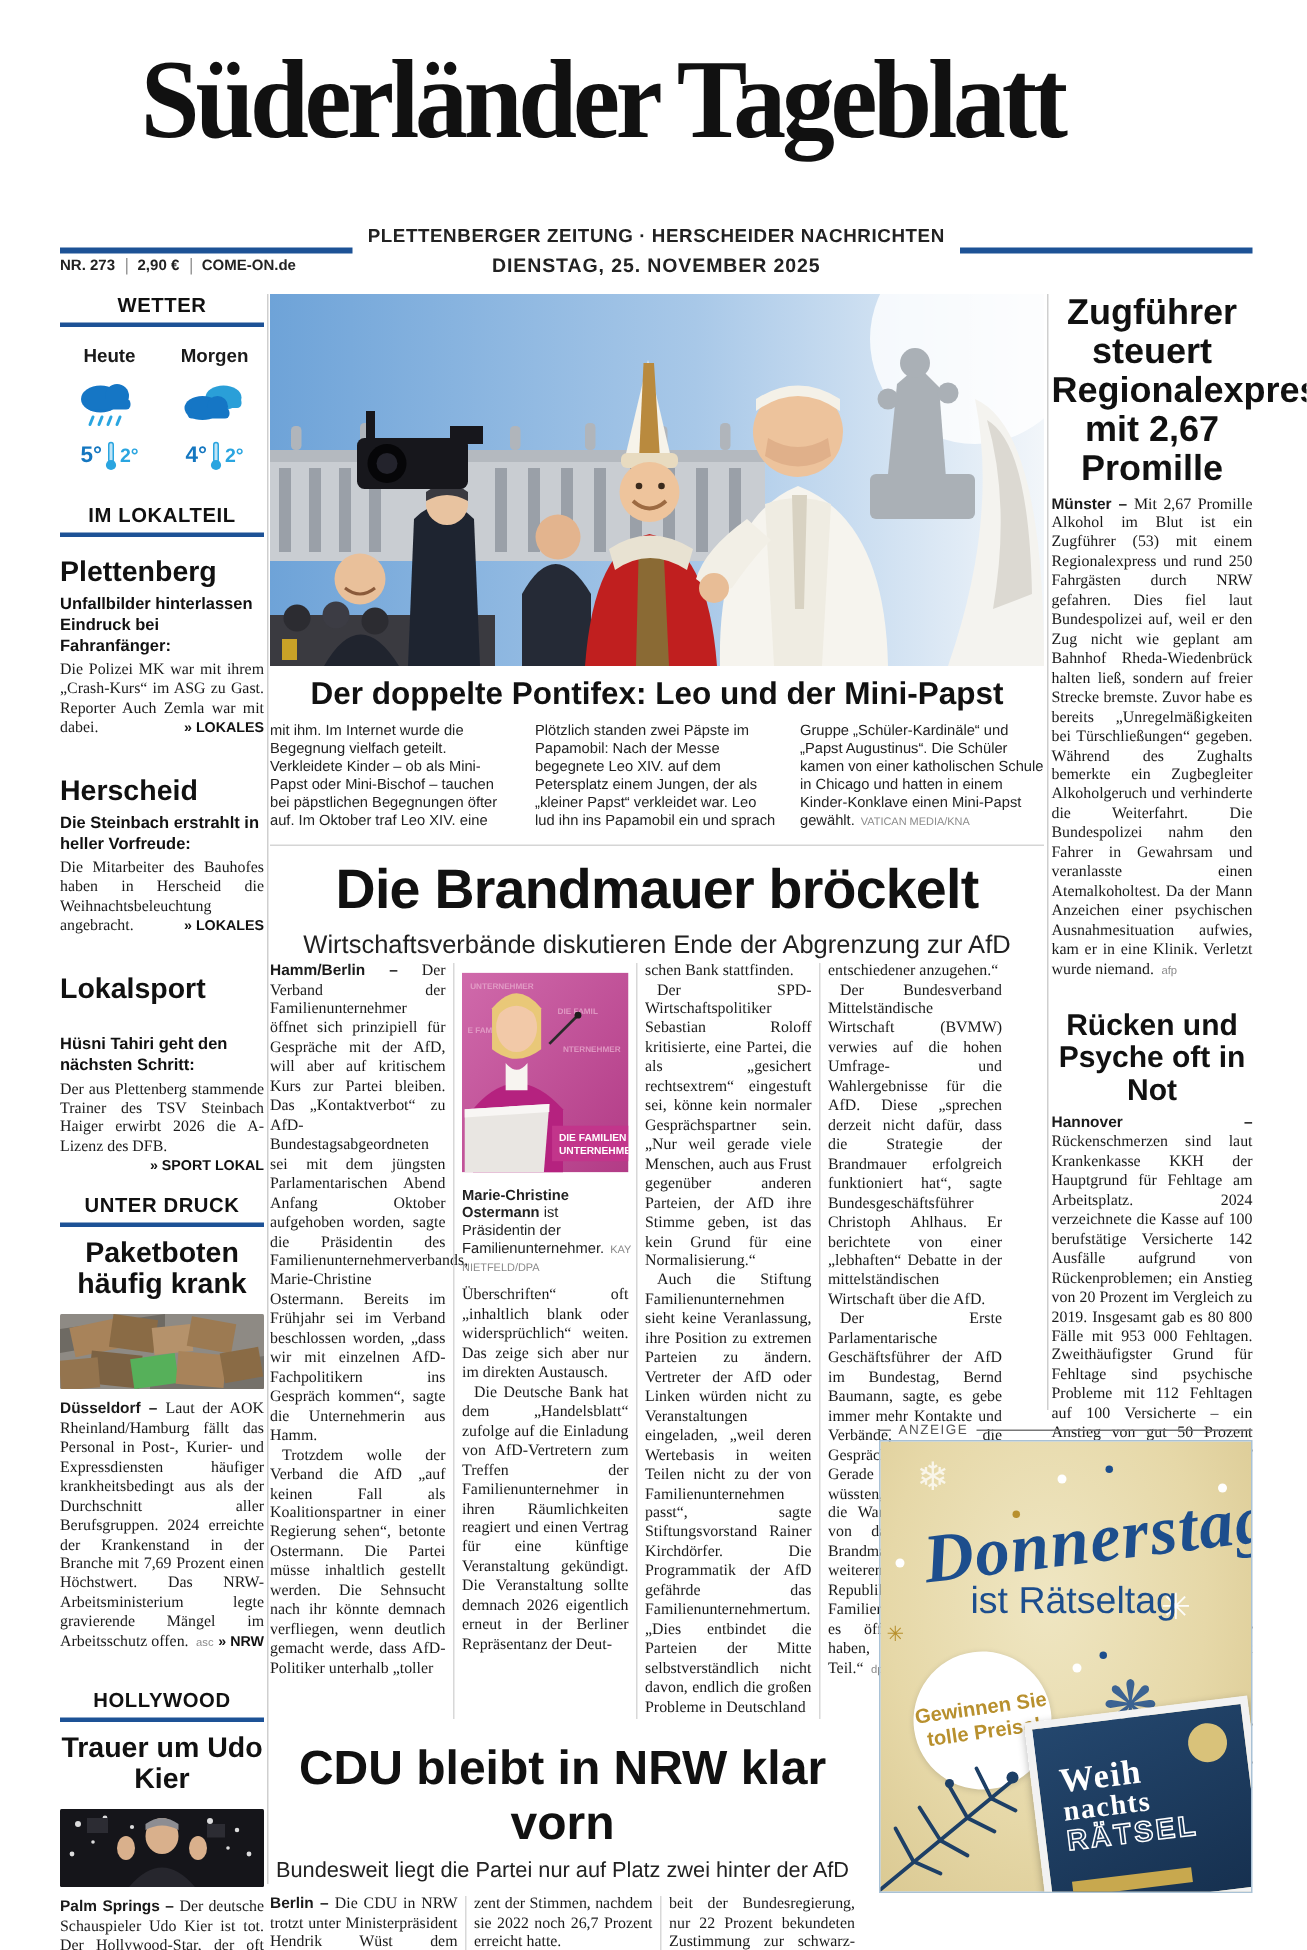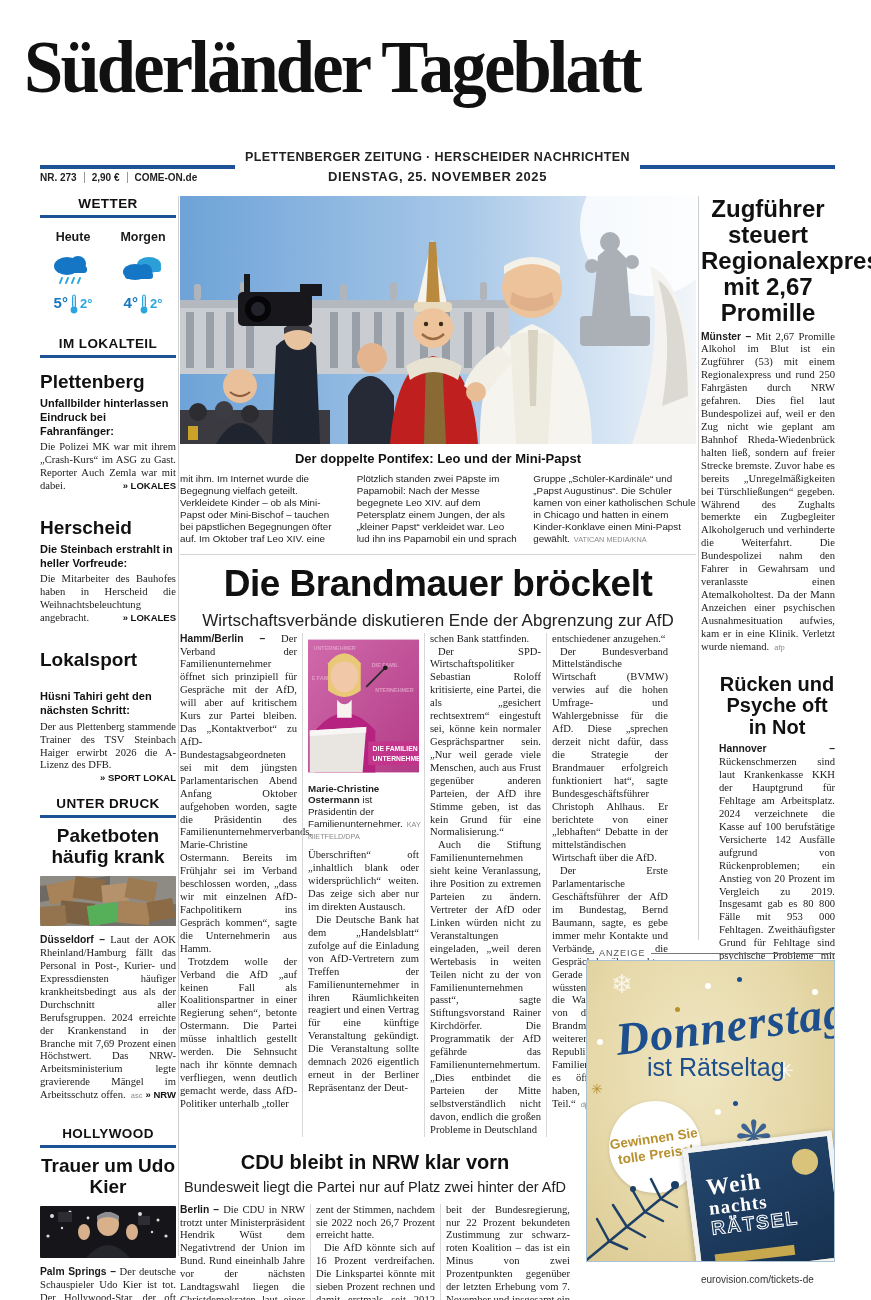--- a/index.html
+++ b/index.html
@@ -1,20 +1,20 @@
 <!DOCTYPE html>
 <html lang="de"><head>
 <meta charset="utf-8">
 <style>
   * { margin:0; padding:0; box-sizing:border-box; }
   html,body { background:#ffffff; }
   body { width:871px; height:1300px; position:relative; font-family:"Liberation Serif",serif; color:#1a1a1a; overflow:hidden; }
 
   
-  .masthead { position:absolute; top:28px; left:0; width:803px; text-align:left; }
+  .masthead { position:absolute; top:28px; left:0; width:803px; text-align:center; }
   .masthead h1 { font-family:"Liberation Serif",serif; font-weight:bold; font-size:75px; letter-spacing:-3px; line-height:1.05; transform:scaleX(0.94); transform-origin:center; white-space:nowrap; color:#111; }
   .subtitle-row { position:absolute; top:150px; left:40px; width:795px; display:flex; align-items:center; }
   .blue-rule { height:4px; background:#1d5296; flex:0 0 195px; }
   .subtitle-center { flex:1; text-align:center; }
   .subtitle-line1 { font-family:"Liberation Sans",sans-serif; font-weight:bold; font-size:12.5px; letter-spacing:.4px; color:#222; }
   .subtitle-line2 { font-family:"Liberation Sans",sans-serif; font-weight:bold; font-size:13px; letter-spacing:.6px; color:#222; margin-top:5px; }
   .issue-row { position:absolute; top:172px; left:40px; font-family:"Liberation Sans",sans-serif; font-weight:bold; font-size:10px; color:#222; }
   .issue-row span + span { border-left:1px solid #999; padding-left:7px; margin-left:7px; }
 
   
@@ -41,40 +41,40 @@
   .temp-hi { color:#1577c0; } .temp-lo { color:#2aa5e0; font-size:13px; }
   .thermo { display:inline-block; width:8px; height:20px; vertical-align:middle; margin:0 2px; }
   .lok-item { margin-top:13px; }
   .lok-item .body { margin-top:3px; }
   .center-head { font-family:"Liberation Sans",sans-serif; font-weight:bold; font-size:19px; text-align:center; line-height:1.1; color:#111; }
   .mini-photo { width:136px; border-radius:1px; display:block; }
 
   
   .center { position:absolute; left:180px; top:196px; width:516px; }
   .main-photo { width:516px; height:248px; display:block; }
-  .photo-strap { font-family:"Liberation Sans",sans-serif; font-weight:bold; font-size:13px; text-align:center; margin-top:7px; color:#111; }
+  .photo-strap { font-family:"Liberation Sans",sans-serif; font-weight:bold; font-size:21px; text-align:center; margin-top:7px; color:#111; }
   .caption-cols { display:flex; gap:14px; margin-top:7px; }
   .caption-col { flex:1; font-family:"Liberation Sans",sans-serif; font-size:9.8px; line-height:1.22; text-align:left; color:#222; }
   .caption-credit { font-size:7.3px; color:#8a8a8a; margin-left:4px; }
   .center-div { height:1px; background:#d5d5d5; margin-top:9px; }
   .main-headline { font-family:"Liberation Sans",sans-serif; font-weight:bold; font-size:37px; text-align:center; margin-top:8px; letter-spacing:-.5px; color:#111; }
   .main-subhead { font-family:"Liberation Sans",sans-serif; font-size:17px; text-align:center; margin-top:6px; color:#222; }
   .art-cols { display:flex; margin-top:2px; }
   .art-col { width:122px; padding:0 5px; }
   .art-col + .art-col { border-left:1px solid #d8d8d8; }
   .art-col:first-child { padding-left:0; }
   .art-col:last-child { padding-right:0; }
   .inset-photo { width:100%; height:146px; display:block; }
   .inset-caption { font-family:"Liberation Sans",sans-serif; font-size:9.8px; line-height:1.2; margin:4px 0 8px; color:#222; }
   .inset-caption b { font-weight:bold; }
   .kommentar { display:block; text-align:right; font-family:"Liberation Sans",sans-serif; font-weight:bold; font-size:9.5px; margin-top:2px; }
 
   
   .cdu { margin-top:14px; width:390px; }
-  .cdu-headline { font-family:"Liberation Sans",sans-serif; font-weight:bold; font-size:20px; text-align:center; color:#111; }
+  .cdu-headline { font-family:"Liberation Sans",sans-serif; font-weight:bold; font-size:32px; text-align:center; color:#111; }
   .cdu-subhead { font-family:"Liberation Sans",sans-serif; font-size:14.5px; text-align:center; margin-top:5px; color:#222; }
   .cdu-cols { display:flex; margin-top:9px; }
   .cdu-col { width:130px; padding:0 5px; }
   .cdu-col + .cdu-col { border-left:1px solid #d8d8d8; }
   .cdu-col:first-child { padding-left:0; }
   .cdu-col:last-child { padding-right:0; }
 
   
   .rightcol { position:absolute; left:701px; top:196px; width:134px; }
   .rc-art { margin-bottom:14px; }
@@ -414,21 +414,21 @@
     </div>
   </div>
 </main>
 
 <aside class="rightcol">
   <div class="rc-art">
     <h3 class="rh" style="font-size:24px;">Zugführer steuert Regionalexpress mit 2,67 Promille</h3>
     <p class="body"><span class="city">Münster – </span><span>Mit 2,67 Promille Alkohol im Blut ist ein Zugführer (53) mit einem Regionalexpress und rund 250 Fahrgästen durch NRW gefahren. Dies fiel laut Bundespolizei auf, weil er den Zug nicht wie geplant am Bahnhof Rheda-Wiedenbrück halten ließ, sondern auf freier Strecke bremste. Zuvor habe es bereits „Unregelmäßigkeiten bei Türschließungen“ gegeben. Während des Zughalts bemerkte ein Zugbegleiter Alkoholgeruch und verhinderte die Weiterfahrt. Die Bundespolizei nahm den Fahrer in Gewahrsam und veranlasste einen Atemalkoholtest. Da der Mann Anzeichen einer psychischen Ausnahmesituation aufwies, kam er in eine Klinik. Verletzt wurde niemand.</span><span class="credit">afp</span></p>
   </div>
 
-  <div class="rc-art" style="margin-top:20px;margin-left:18px;">
+  <div class="rc-art" style="margin-top:20px;">
     <h3 class="rh" style="font-size:20px;">Rücken und Psyche oft in Not</h3>
     <p class="body"><span class="city">Hannover – </span><span>Rückenschmerzen sind laut Krankenkasse KKH der Hauptgrund für Fehltage am Arbeitsplatz. 2024 verzeichnete die Kasse auf 100 berufstätige Versicherte 142 Ausfälle aufgrund von Rückenproblemen; ein Anstieg von 20 Prozent im Vergleich zu 2019. Insgesamt gab es 80 800 Fälle mit 953 000 Fehltagen. Zweithäufigster Grund für Fehltage sind psychische Probleme mit 112 Fehltagen auf 100 Versicherte – ein Anstieg von gut 50 Prozent binnen fünf Jahren. Hier verzeichnete die KKH 32 000 Fälle mit 754 000 Fehltagen.</span><span class="credit">kna</span></p>
   </div>
 
   <div class="rc-art" style="margin-top:18px;">
     <h3 class="rh" style="font-size:20px;">ESC-Karten ab 13. Januar</h3>
     <p class="body"><span class="city">Wien – </span><span>Der Ticketverkauf für den Eurovision Song Contest im Mai in Wien beginnt am 13. Januar, wie der österreichische Sender ORF mitteilte. Es werden 90 000 Tickets für neun Shows angeboten. Sie kosten 15 bis 360 Euro. Wer ein Ticket möchte, muss sich bis 18. Dezember online registrieren.</span><span class="credit">dpa</span></p>
     <a class="eu-link" href="#">eurovision.com/tickets-de</a>
   </div>
 </aside>

